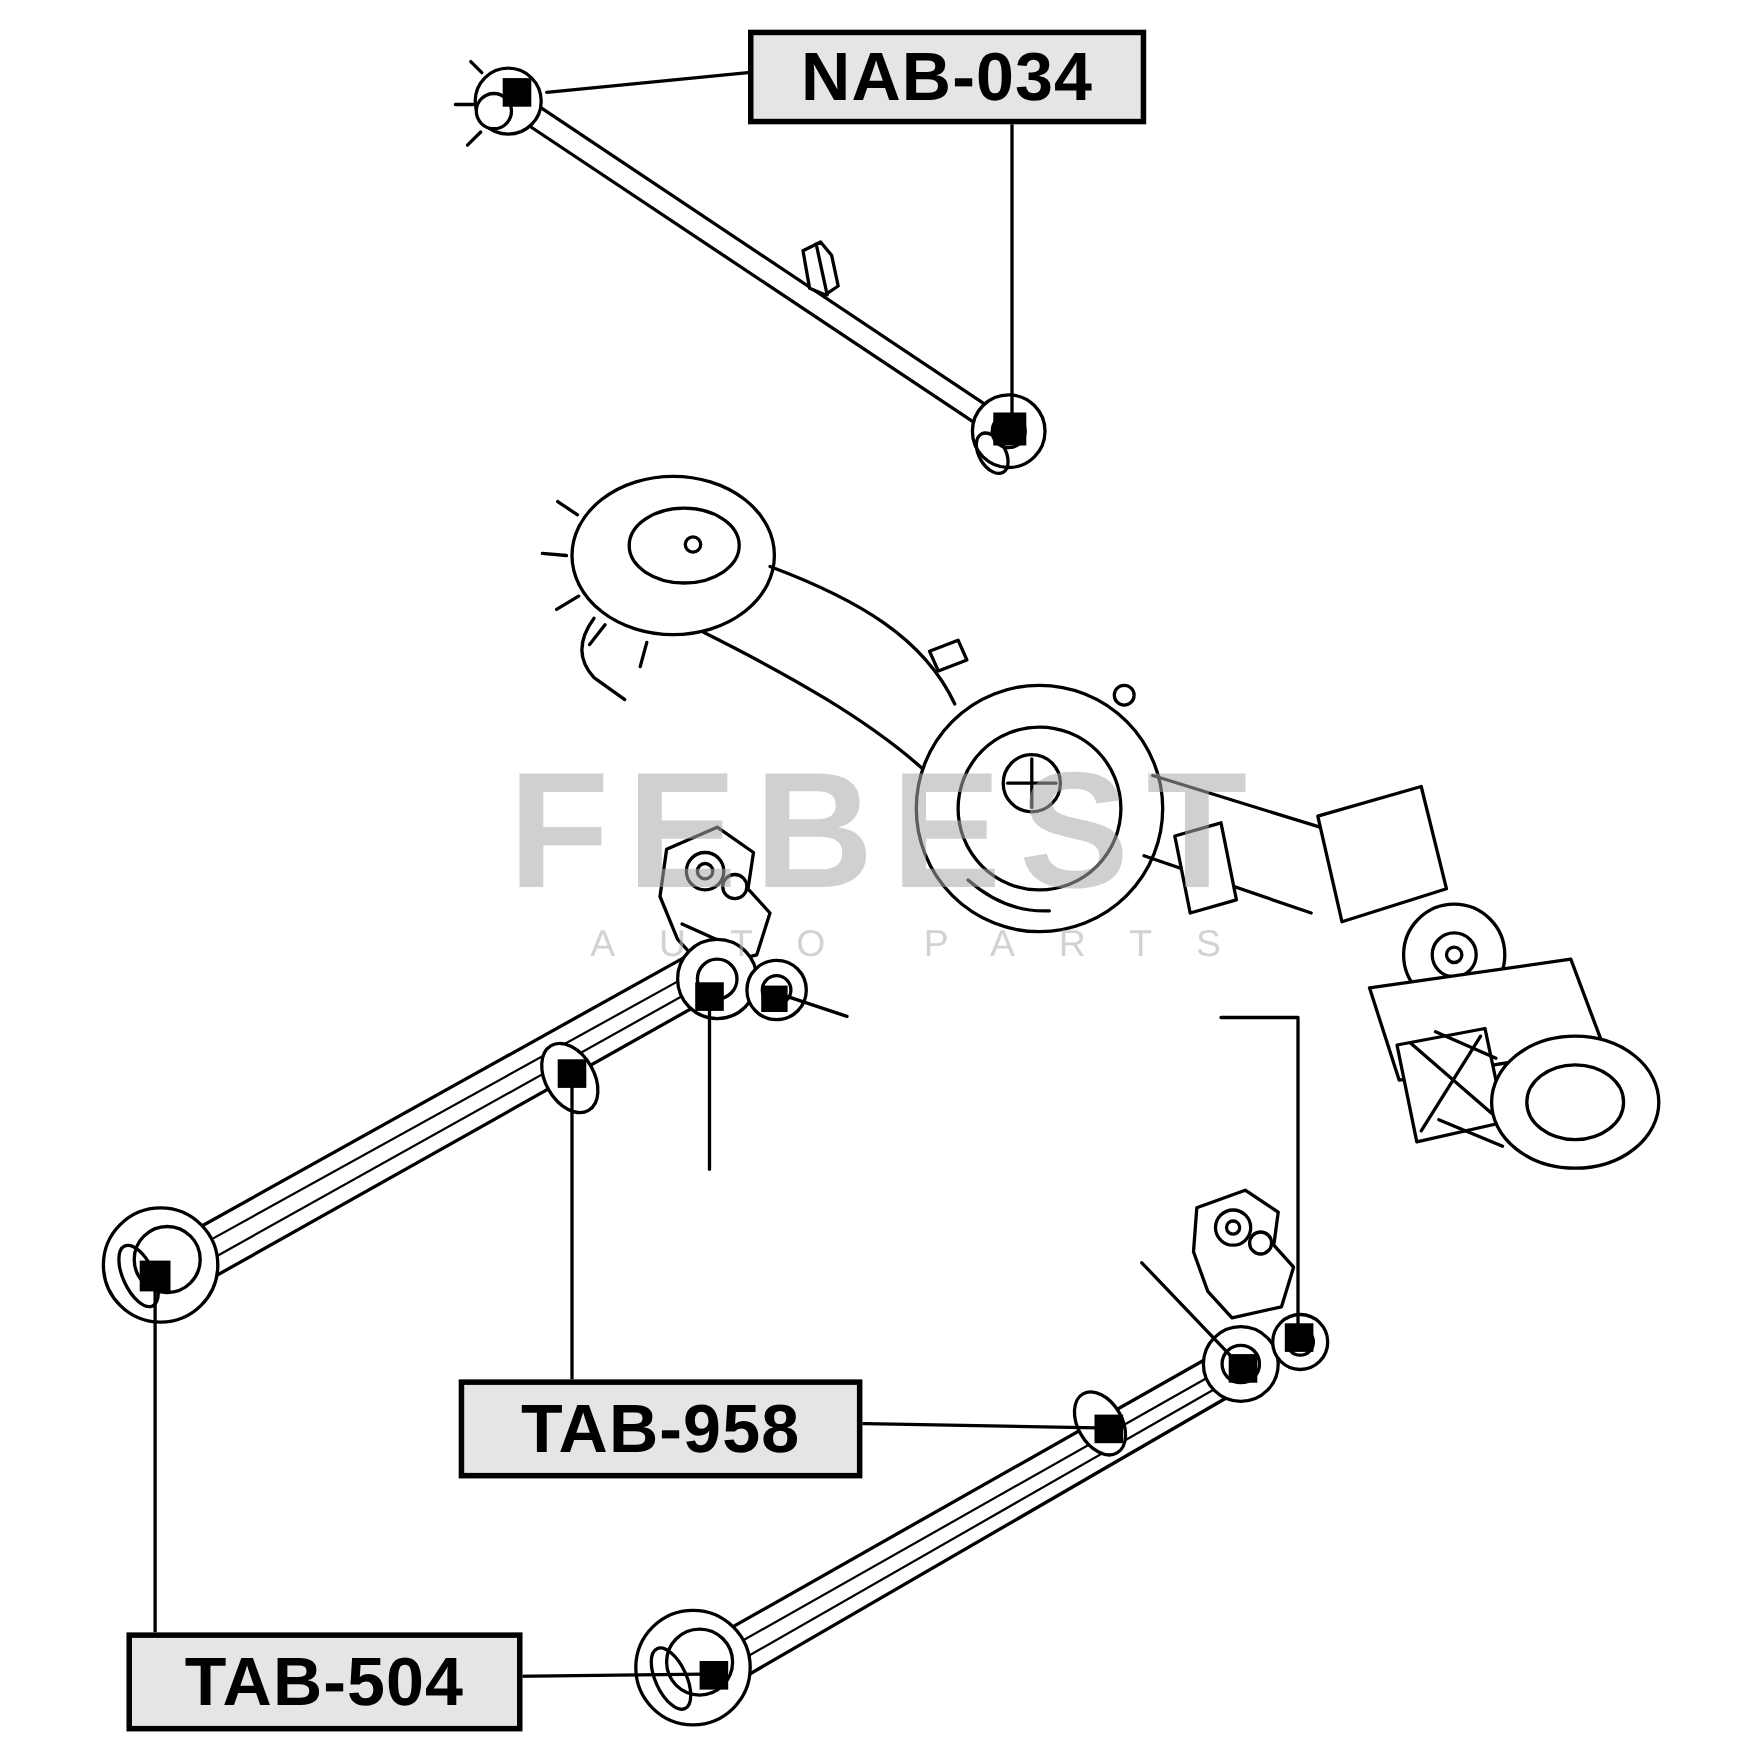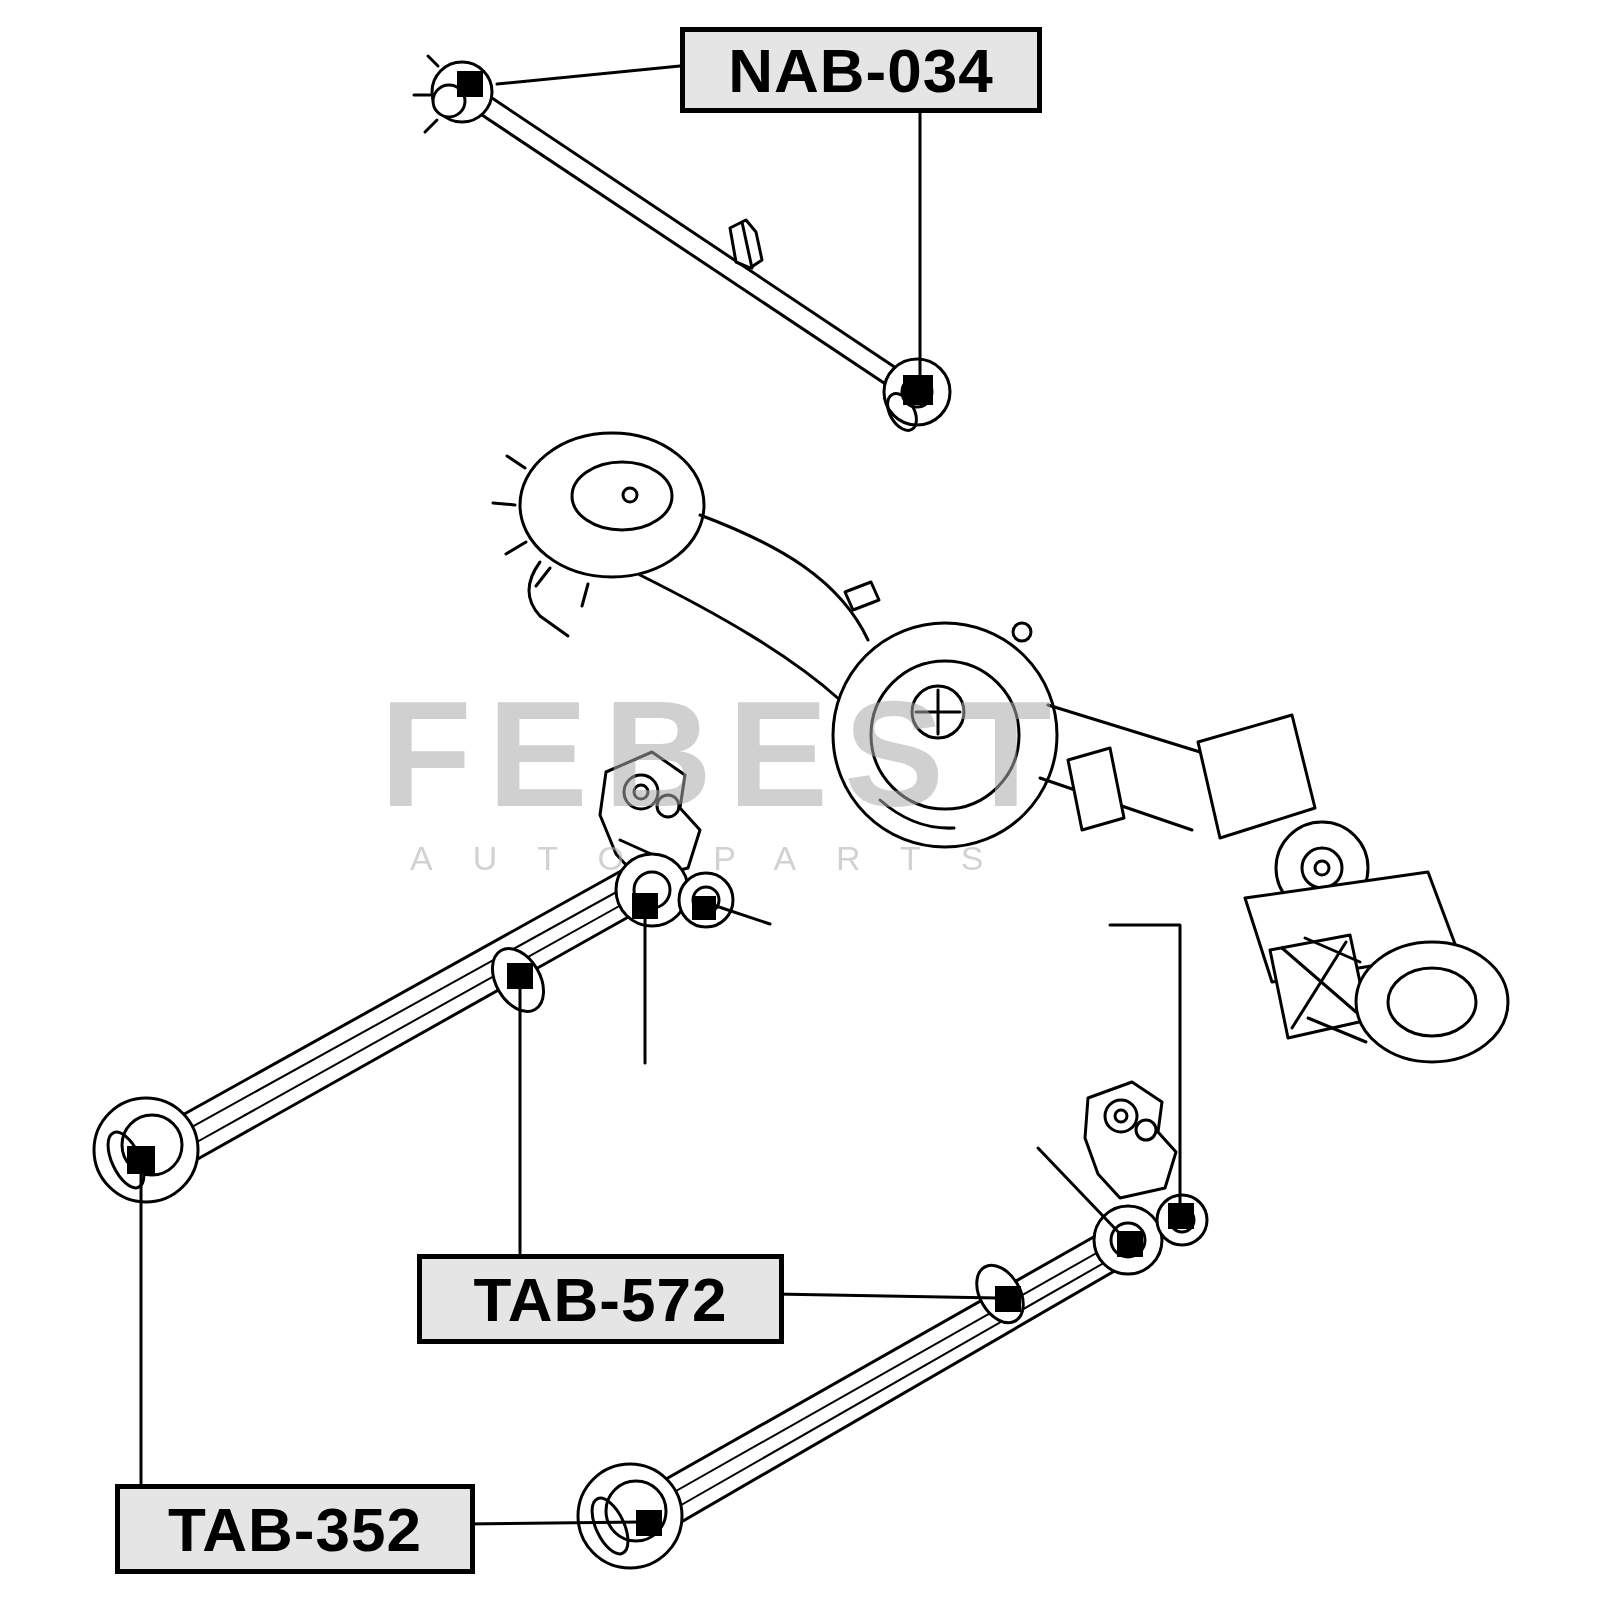--- a/index.html
+++ b/index.html
@@ -8,21 +8,21 @@
     width:1600px;height:1600px;
     background:#ffffff;
     overflow:hidden;
     font-family:"Liberation Sans", sans-serif;
   }
   .lineart{
     position:absolute;left:0;top:0;width:1600px;height:1600px;z-index:0;
   }
   .watermark{
     position:absolute;left:380px;top:672px;width:770px;
-    text-align:left;z-index:1;pointer-events:none;user-select:none;
+    text-align:right;z-index:1;pointer-events:none;user-select:none;
   }
   .watermark .brand{
     font-size:150px;font-weight:bold;letter-spacing:16px;line-height:1.1;
     color:rgba(170,170,170,0.55);
   }
   .watermark .sub{
     font-size:34px;letter-spacing:40px;padding-left:30px;margin-top:2px;
     color:rgba(180,180,180,0.6);font-weight:normal;
   }
   .label-box{
@@ -177,17 +177,17 @@
 
   <div class="watermark">
     <div class="brand">FEBEST</div>
     <div class="sub">AUTO PARTS</div>
   </div>
 
   <div class="label-box lb-nab034">NAB-034</div>
 
 
 
-  <div class="label-box lb-tab572">TAB-572</div>
+  <div class="label-box lb-tab572">TAB-958</div>
 
-  <div class="label-box lb-tab352">TAB-352</div>
+  <div class="label-box lb-tab352">TAB-504</div>
 
 </div>
 
 </body></html>

